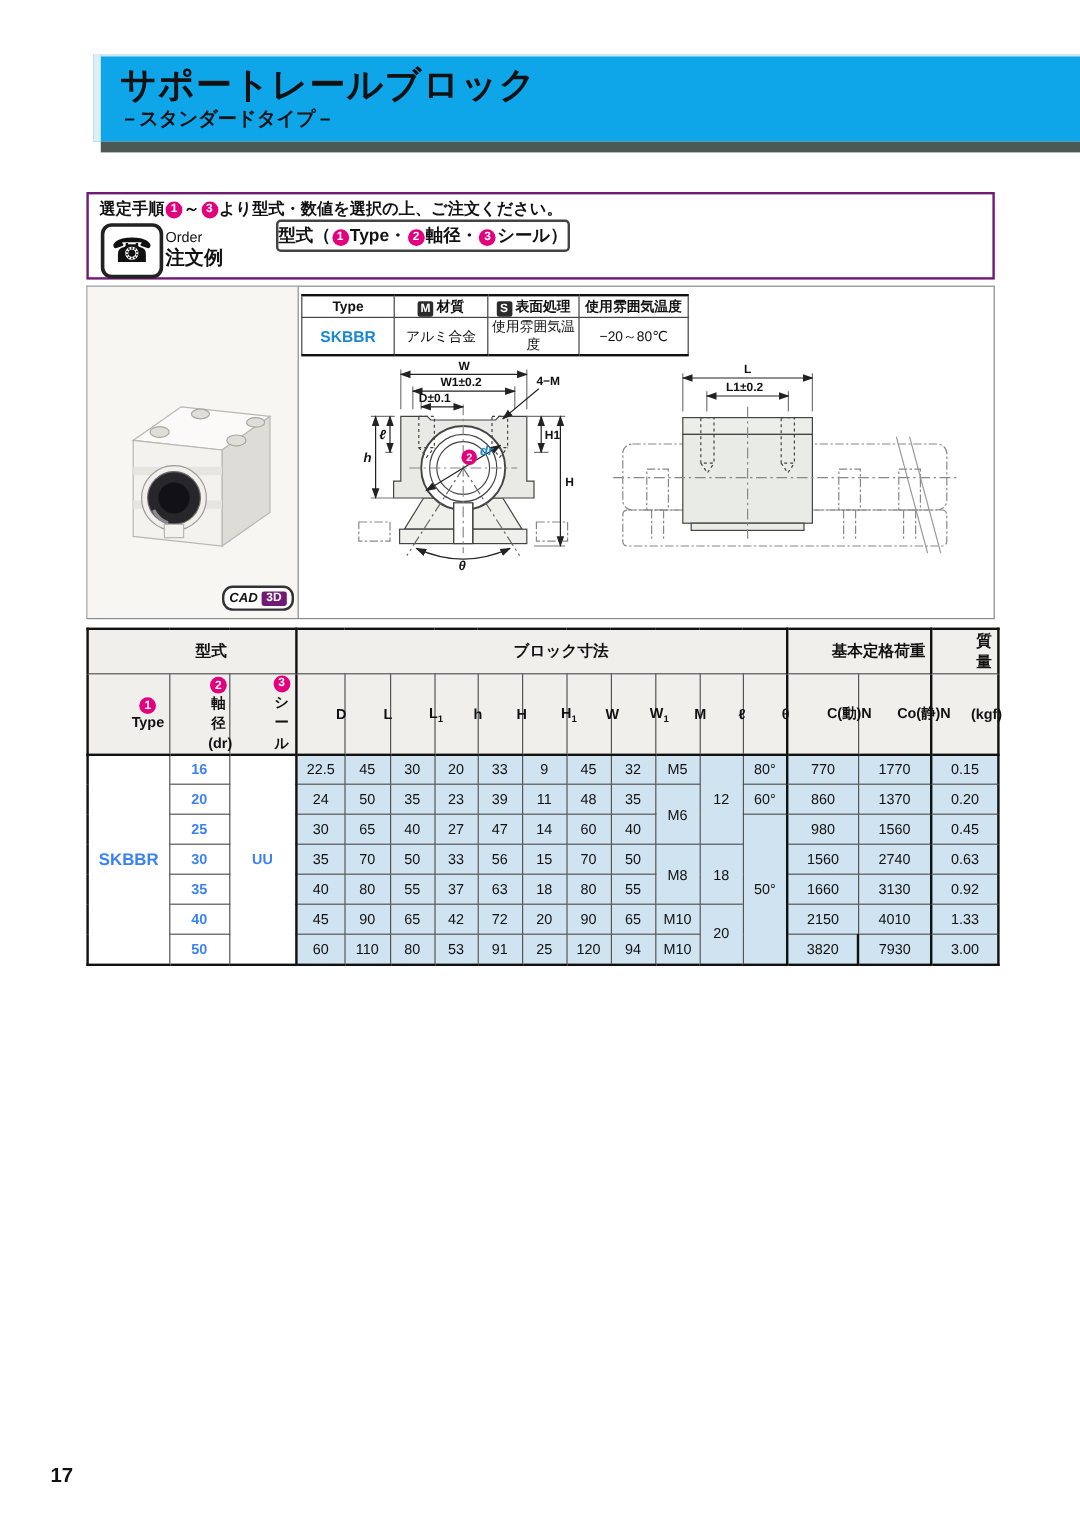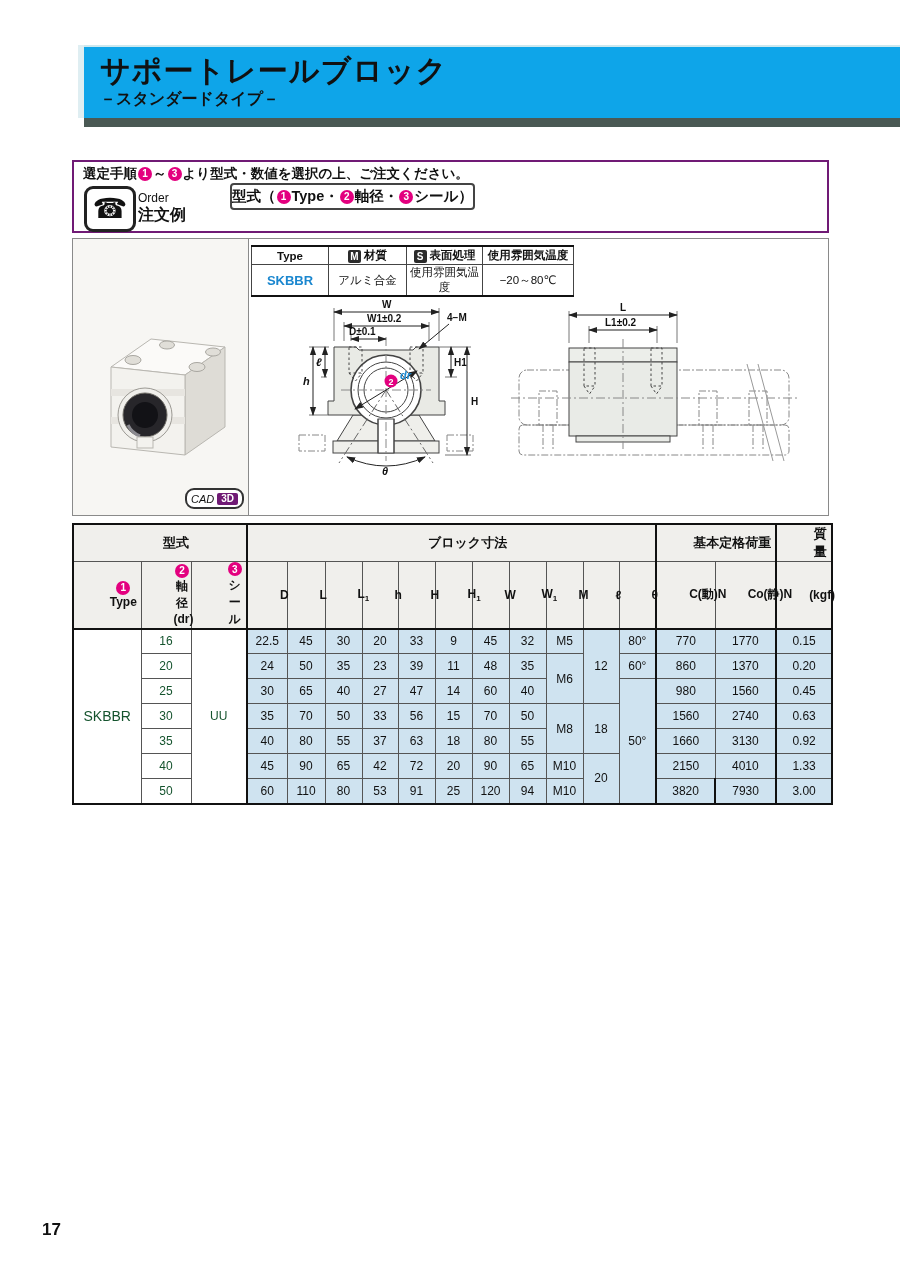--- a/index.html
+++ b/index.html
@@ -33,21 +33,21 @@
            padding:2px 0;font-size:14.5px;font-weight:bold;background:#fff;}
   .model-ex{position:absolute;left:156px;top:48px;width:300px;text-align:center;
             font-size:14.5px;font-weight:bold;color:#1b87cf;}
 
   
   .panel{position:absolute;left:72px;top:238px;width:755px;height:276px;border:1px solid #8a8a8a;background:#fff;}
   .panel-divider{position:absolute;left:175px;top:0;width:1px;height:100%;background:#8a8a8a;}
   .photo-cell{position:absolute;left:0;top:0;width:175px;height:276px;background:#f7f6f3;}
   .cad-badge{position:absolute;left:112px;top:249px;height:17px;border:2px solid #333;border-radius:9px;
              background:#fff;display:flex;align-items:center;padding:0 4px;gap:3px;}
-  .cad-badge .cad{font-size:11px;font-weight:normal;font-style:italic;}
+  .cad-badge .cad{font-size:11px;font-weight:bold;font-style:italic;}
   .cad-badge .threed{background:#701a75;color:#fff;font-size:10px;font-weight:bold;
                      border-radius:2px;padding:0 4px;line-height:12px;}
 
   
   table.spec{position:absolute;left:178px;top:6px;width:322px;border-collapse:collapse;
              table-layout:fixed;font-size:11.5px;background:#fff;}
   table.spec th,table.spec td{border:1px solid #444;text-align:center;padding:0;height:17px;}
   table.spec tr:first-child th{border-top:2px solid #111;font-weight:bold;}
   table.spec tr:last-child td{border-bottom:2px solid #111;}
   .spec-type{color:#1b87cf;font-weight:bold;font-size:13px;}
@@ -61,21 +61,21 @@
   table.main th{background:#f0efec;font-weight:bold;padding-left:32px;}
   table.main td{background:#cfe3f0;}
   table.main td.mw{background:#ffffff;}
   tr.gh th{height:19px;font-size:13px;}
   tr.ch th{height:30px;font-size:12px;}
   tr.dr{height:25px;}
   .bl2{border-left:2px solid #111 !important;}
   .br2{border-right:2px solid #111 !important;}
   .bt2{border-top:2px solid #111 !important;}
   .bb2{border-bottom:2px solid #111 !important;}
-  .blue{color:#14532d;font-weight:normal;}
+  .blue{color:#3b82f6;font-weight:bold;}
   .type-cell{font-size:14px;}
   sub.s8{font-size:8px;}
 
   .pageno{position:absolute;left:42px;top:1220px;font-size:17px;font-weight:bold;}
 
   
   .dimtxt{font-size:10px;font-weight:bold;fill:#111;}
   .dimtxt-i{font-size:11px;font-weight:bold;font-style:italic;fill:#111;}
 </style>
 </head>

